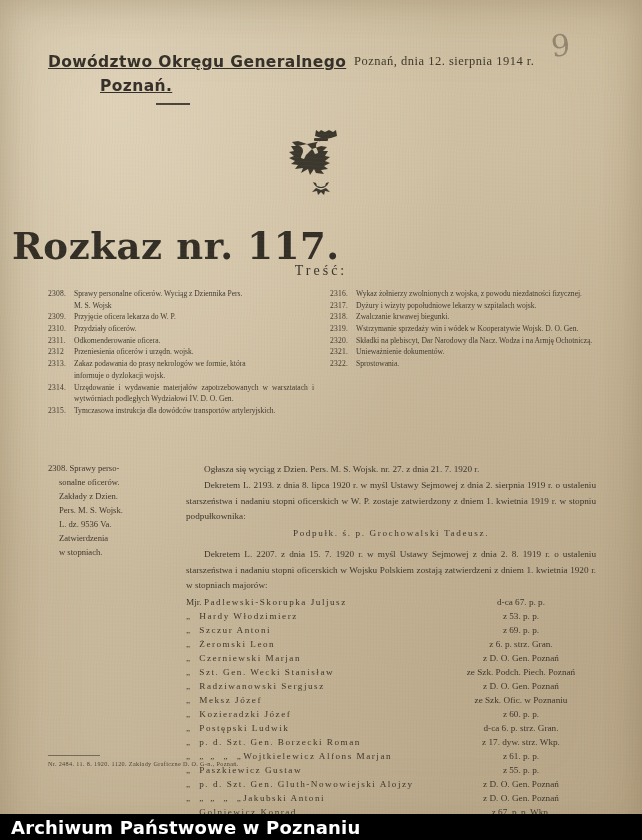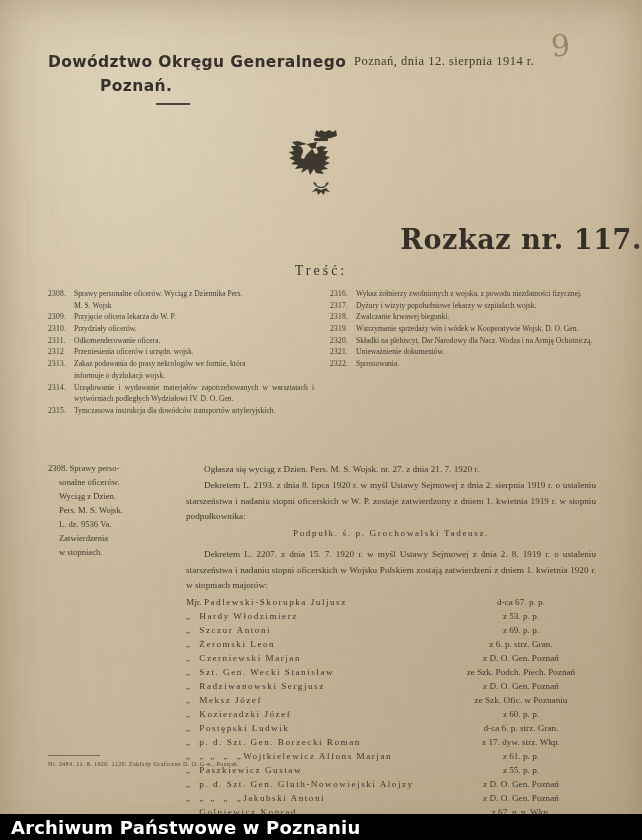--- a/index.html
+++ b/index.html
@@ -25,43 +25,43 @@
   .edge{
     position:absolute;inset:0;pointer-events:none;
     box-shadow:inset 0 0 36px rgba(110,88,56,.30), inset 0 0 90px rgba(120,96,60,.14);
   }
 
   
   .hdr{position:absolute;left:48px;top:50px;width:548px;}
   .hdr-org{
     font-family:"DejaVu Sans",sans-serif;font-weight:bold;
     font-size:15.5px;line-height:1.55;letter-spacing:.4px;
-    color:#35302a;width:300px;
+    color:#35302a;width:300px;text-decoration:underline;
   }
   .hdr-org .l2{display:block;padding-left:52px;}
   .hdr-rule{width:34px;height:2px;background:#4a443a;margin:5px 0 0 108px;}
   .hdr-place{
     position:absolute;left:306px;top:4px;
     font-size:12.5px;letter-spacing:.5px;color:#3d382e;white-space:nowrap;
   }
   .folio{
     position:absolute;left:551px;top:28px;
     font-family:"DejaVu Serif",serif;font-size:30px;color:#6f6654;
     opacity:.62;transform:rotate(-5deg);
   }
 
   
   .emblem{position:absolute;left:0;right:0;top:126px;text-align:center;}
   .emblem svg{display:block;margin:0 auto;}
 
   
   .title{
-    position:absolute;left:4px;right:0;top:224px;text-align:right;
+    position:absolute;left:12px;right:0;top:224px;text-align:left;
     font-family:"DejaVu Serif",serif;font-weight:bold;
-    font-size:27px;letter-spacing:.6px;color:#332f27;
+    font-size:37px;letter-spacing:.6px;color:#332f27;
   }
   .tresc{
     position:absolute;left:0;right:0;top:263px;text-align:center;
     font-size:14px;letter-spacing:3px;color:#3a352c;
   }
 
   
   .toc{position:absolute;left:48px;top:288px;width:548px;display:flex;gap:16px;}
   .toc-col{width:266px;}
   .toc-row{display:flex;font-size:7.6px;line-height:1.54;color:#403a31;justify-content:flex-end;}
@@ -203,21 +203,21 @@
           <div class="toc-num">2322.</div>
           <div class="toc-txt">Sprostowania.</div>
         </div>
       </div>
   </div>
 
   <div class="body">
     <div class="side">
       <span>2308. Sprawy perso-</span>
       <span class="hang">sonalne oficerów.</span>
-      <span class="hang">Wyciąg z Dzien.</span>
+      <span class="hang">Zakłady z Dzien.</span>
       <span class="hang">Pers. M. S. Wojsk.</span>
       <span class="hang">L. dz. 9536 Va.</span>
       <span class="hang">Zatwierdzenia</span>
       <span class="hang">w stopniach.</span>
     </div>
 
     <div class="main">
       <div class="para">Ogłasza się wyciąg z Dzien. Pers. M. S. Wojsk. nr. 27. z dnia 21. 7. 1920 r.</div>
       <div class="para">Dekretem L. 2193. z dnia 8. lipca 1920 r. w myśl Ustawy Sejmowej z dnia 2. sierpnia 1919 r. o ustaleniu starszeństwa i nadaniu stopni oficerskich w W. P. zostaje zatwierdzony z dniem 1. kwietnia 1919 r. w stopniu podpułkownika:</div>
       <div class="para center sp">Podpułk. ś. p. Grochowalski Tadeusz.</div>

